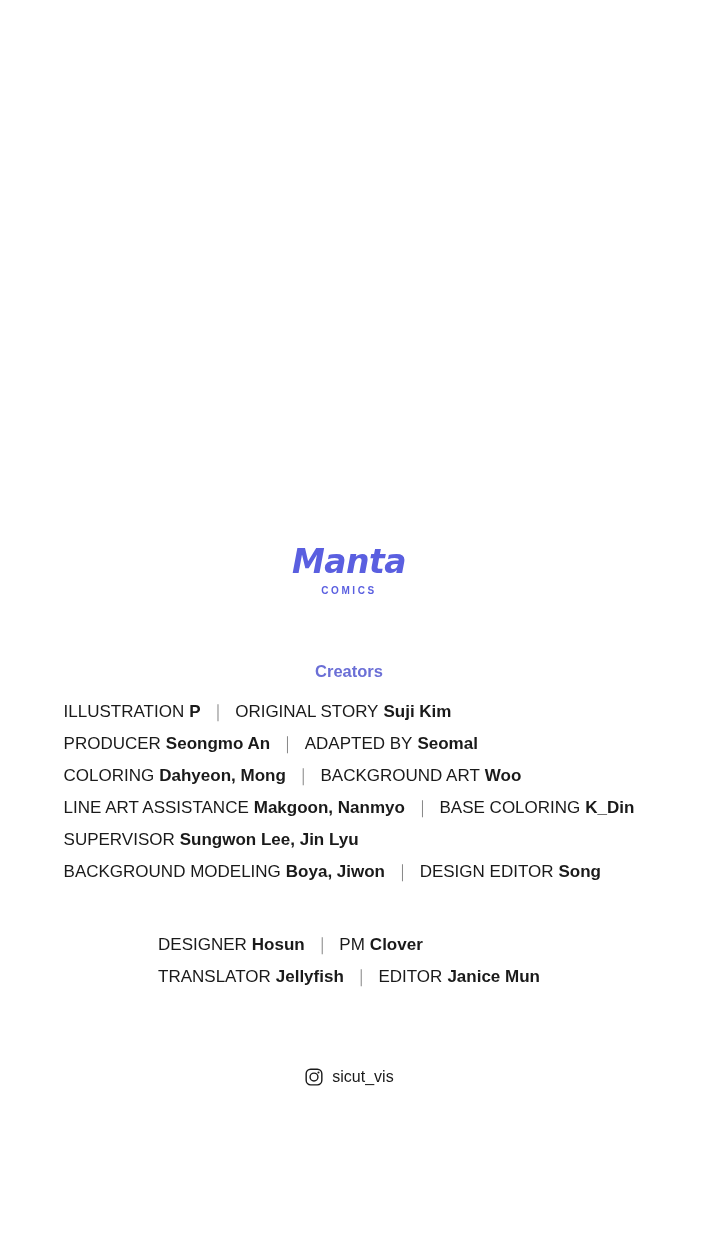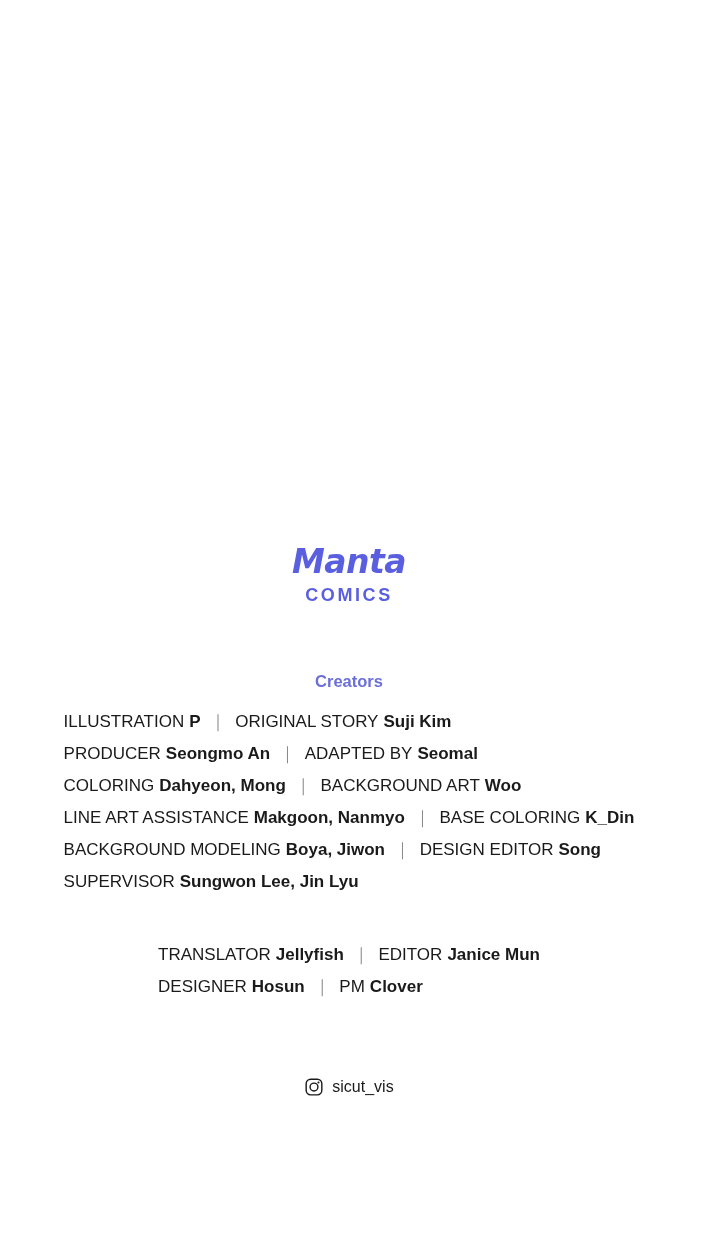--- a/index.html
+++ b/index.html
@@ -35,21 +35,21 @@
     font-family: "DejaVu Sans", sans-serif;
     font-size: 33px;
     font-weight: bold;
     font-style: italic;
     letter-spacing: -0.5px;
     color: #5a5fe0;
     line-height: 1;
   }
   .logo-sub {
     font-family: "Liberation Sans", sans-serif;
-    font-size: 18px;
+    font-size: 10px;
     font-weight: bold;
     letter-spacing: 2.6px;
     color: #5a5fe0;
     margin-top: 7px;
   }
   .section-title {
     font-size: 16.5px;
     font-weight: bold;
     color: #6b6fd6;
     text-align: center;
@@ -106,29 +106,29 @@
     <div class="logo-sub">COMICS</div>
   </div>
 
   <div class="block-creators">
     <div class="section-title">Creators</div>
     <div class="credit-lines">
         <div class="credit-line"><span class="credit-role">ILLUSTRATION</span><span class="credit-name">P</span><span class="sep">｜</span><span class="credit-role">ORIGINAL STORY</span><span class="credit-name">Suji Kim</span></div>
         <div class="credit-line"><span class="credit-role">PRODUCER</span><span class="credit-name">Seongmo An</span><span class="sep">｜</span><span class="credit-role">ADAPTED BY</span><span class="credit-name">Seomal</span></div>
         <div class="credit-line"><span class="credit-role">COLORING</span><span class="credit-name">Dahyeon, Mong</span><span class="sep">｜</span><span class="credit-role">BACKGROUND ART</span><span class="credit-name">Woo</span></div>
         <div class="credit-line"><span class="credit-role">LINE ART ASSISTANCE</span><span class="credit-name">Makgoon, Nanmyo</span><span class="sep">｜</span><span class="credit-role">BASE COLORING</span><span class="credit-name">K_Din</span></div>
+        <div class="credit-line"><span class="credit-role">SUPERVISOR</span><span class="credit-name">Sungwon Lee, Jin Lyu</span></div>
         <div class="credit-line"><span class="credit-role">BACKGROUND MODELING</span><span class="credit-name">Boya, Jiwon</span><span class="sep">｜</span><span class="credit-role">DESIGN EDITOR</span><span class="credit-name">Song</span></div>
-        <div class="credit-line"><span class="credit-role">SUPERVISOR</span><span class="credit-name">Sungwon Lee, Jin Lyu</span></div>
       </div>
   </div>
 
   <div class="block-localization">
     <div class="credit-lines">
+        <div class="credit-line"><span class="credit-role">DESIGNER</span><span class="credit-name">Hosun</span><span class="sep">｜</span><span class="credit-role">PM</span><span class="credit-name">Clover</span></div>
         <div class="credit-line"><span class="credit-role">TRANSLATOR</span><span class="credit-name">Jellyfish</span><span class="sep">｜</span><span class="credit-role">EDITOR</span><span class="credit-name">Janice Mun</span></div>
-        <div class="credit-line"><span class="credit-role">DESIGNER</span><span class="credit-name">Hosun</span><span class="sep">｜</span><span class="credit-role">PM</span><span class="credit-name">Clover</span></div>
       </div>
   </div>
 
   <div class="handle-row">
     <span class="ig-icon-wrap">
       <svg class="ig-icon" viewBox="0 0 24 24" fill="none" stroke="#1a1a1a" stroke-width="1.7">
         <rect x="2.6" y="2.6" width="18.8" height="18.8" rx="5.4"></rect>
         <circle cx="12" cy="12" r="4.7"></circle>
         <circle cx="17.4" cy="6.6" r="1.25" fill="#1a1a1a" stroke="none"></circle>
       </svg>

